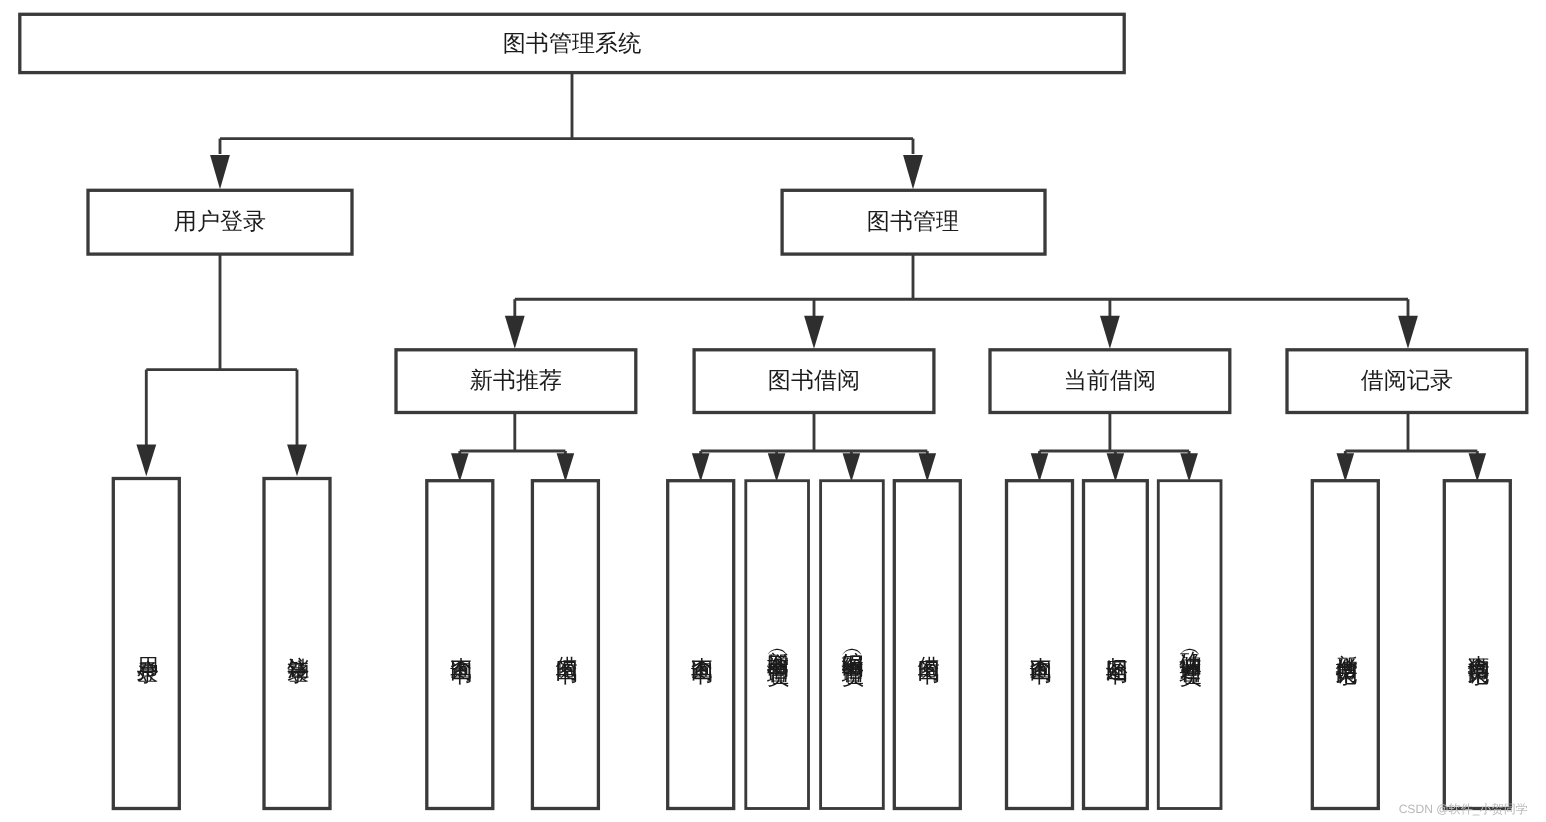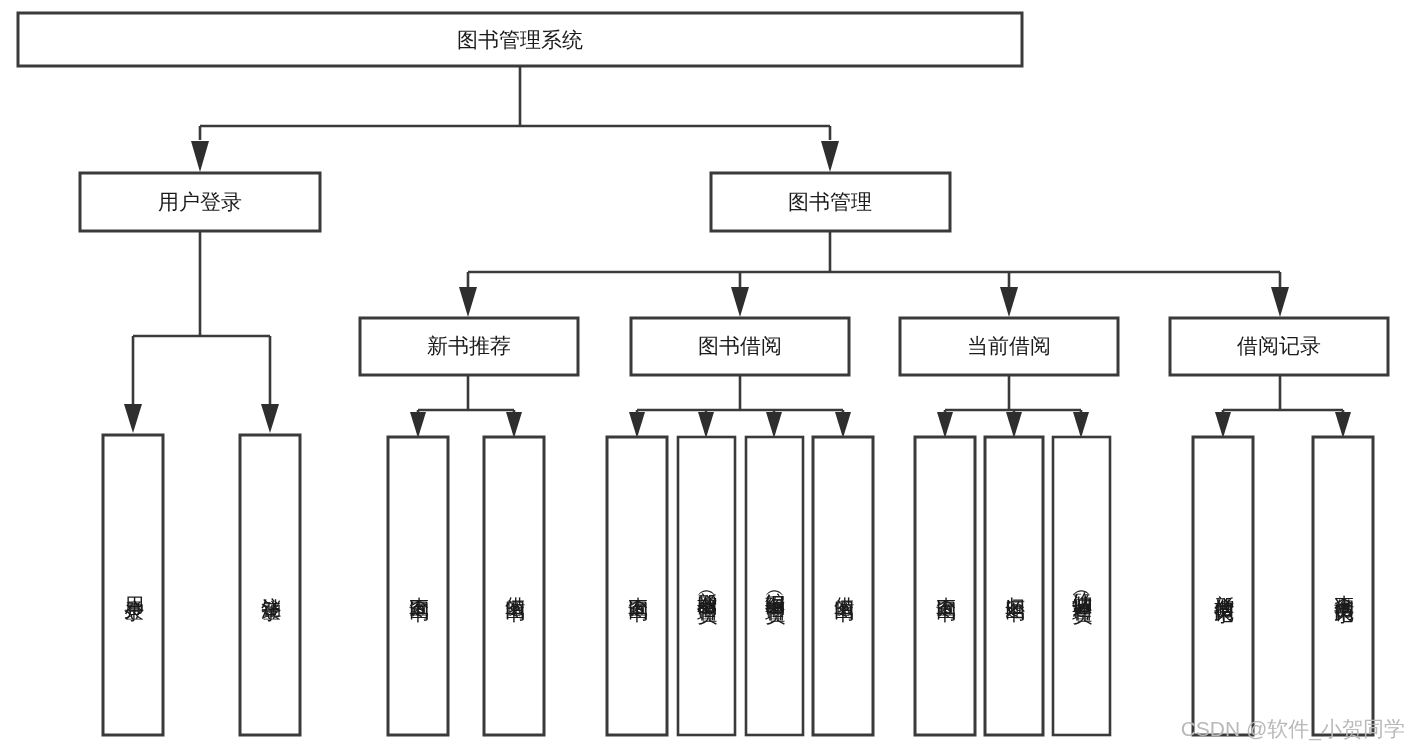--- a/index.html
+++ b/index.html
@@ -52,24 +52,24 @@
     dominant-baseline: middle;
   }
   .node-label.vertical {
     font-size: 20px;
     writing-mode: vertical-rl;
     text-orientation: upright;
     letter-spacing: 2px;
   }
   .watermark {
     position: absolute;
-    right: 0;
+    right: 16px;
     bottom: 4px;
     color: #b9b9b9;
-    font-size: 21px;
+    font-size: 11px;
     font-family: "Liberation Sans", "DejaVu Sans", sans-serif;
     white-space: nowrap;
     user-select: none;
   }
 </style>
 </head>
 <body>
 
 <div id="diagram-root">
 

